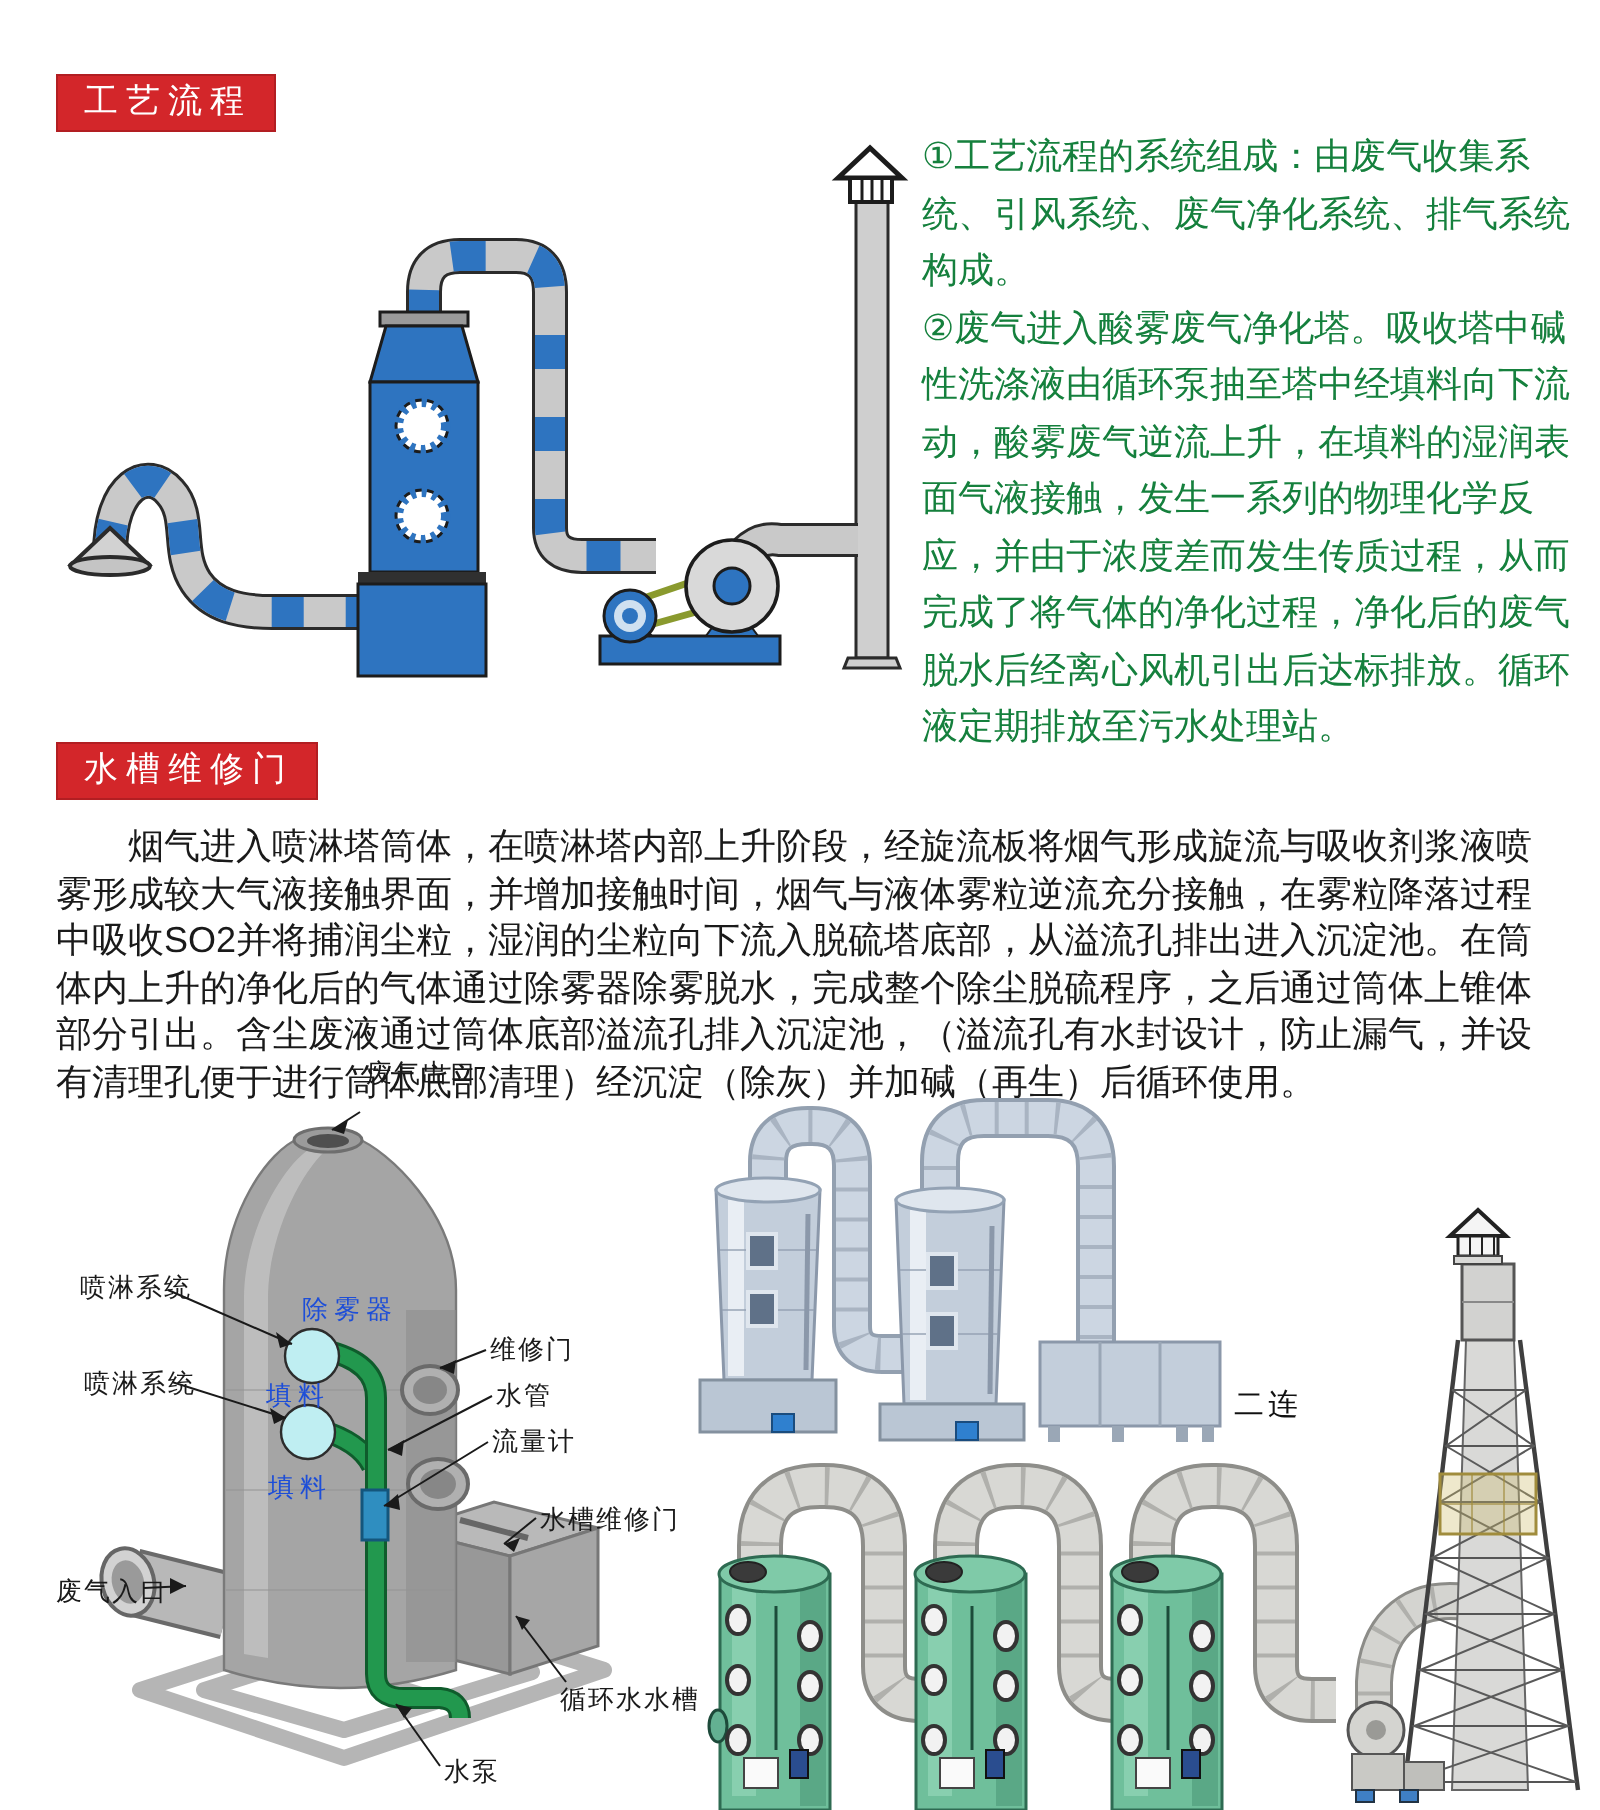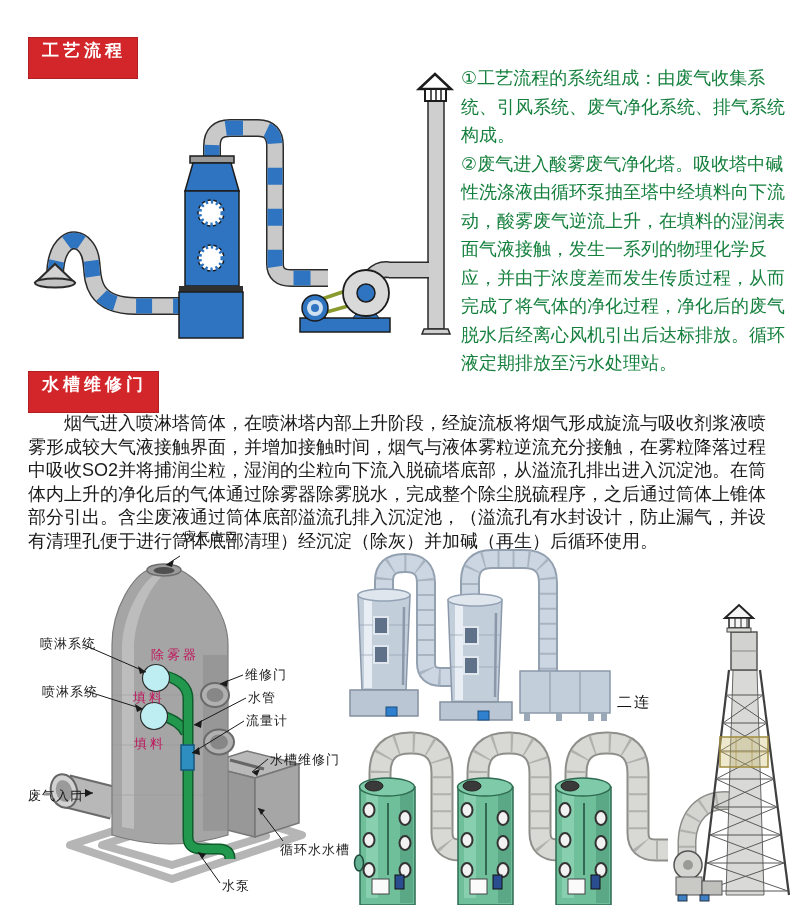--- a/index.html
+++ b/index.html
@@ -1,29 +1,29 @@
 <!DOCTYPE html>
 <html><head>
 <meta charset="utf-8">
 <style>
   html,body{margin:0;padding:0;background:#fff;}
   .page{position:relative;width:800px;height:905px;background:#ffffff;overflow:hidden;
         font-family:"Liberation Sans","DejaVu Sans",sans-serif;}
-  .badge{position:absolute;background:#d3262a;color:#ffffff;font-weight:bold;
-         font-size:17px;letter-spacing:4px;padding:4px 11px 18px 13px;line-height:18px;
+  .badge{position:absolute;background:#d3262a;color:#ffffff;font-weight:normal;
+         font-size:17px;letter-spacing:4px;padding:4px 11px 5px 13px;line-height:18px;
          border:1px solid #b21e22;}
   .intro{position:absolute;left:461px;top:64px;width:333px;}
   .intro-title{color:#1c4097;font-weight:bold;font-size:18px;line-height:26px;}
   .intro p{margin:0;color:#15803d;font-size:18px;line-height:28.5px;}
   .principle{position:absolute;left:28px;top:412px;width:752px;margin:0;
              color:#1a1a1a;font-size:18px;line-height:23.6px;text-indent:2em;}
   .figsvg{position:absolute;left:0;top:545px;width:800px;height:360px;}
   .topsvg{position:absolute;left:28px;top:70px;width:432px;height:292px;}
   .fl{position:absolute;font-size:13px;color:#1a1a1a;white-space:nowrap;letter-spacing:1px;line-height:14px;}
-  .fl.blu{color:#be185d;letter-spacing:3px;}
+  .fl.blu{color:#1d4ed8;letter-spacing:3px;}
   .cap{position:absolute;font-size:15px;color:#111;white-space:nowrap;letter-spacing:2px;text-align:center;}
 </style>
 </head>
 <body>
 
 <div class="page">
 
   <div class="badge" style="left:28px;top:37px">工艺流程</div>
   <div class="badge" style="left:28px;top:371px">水槽维修门</div>
 

